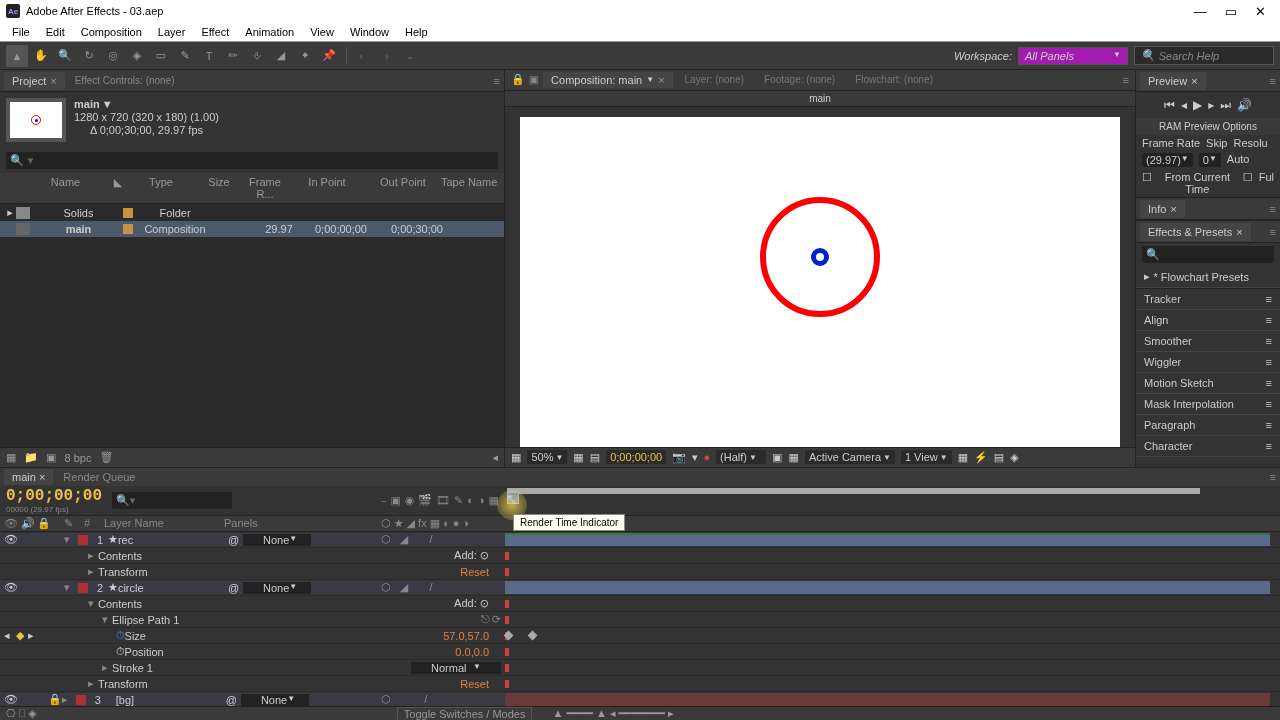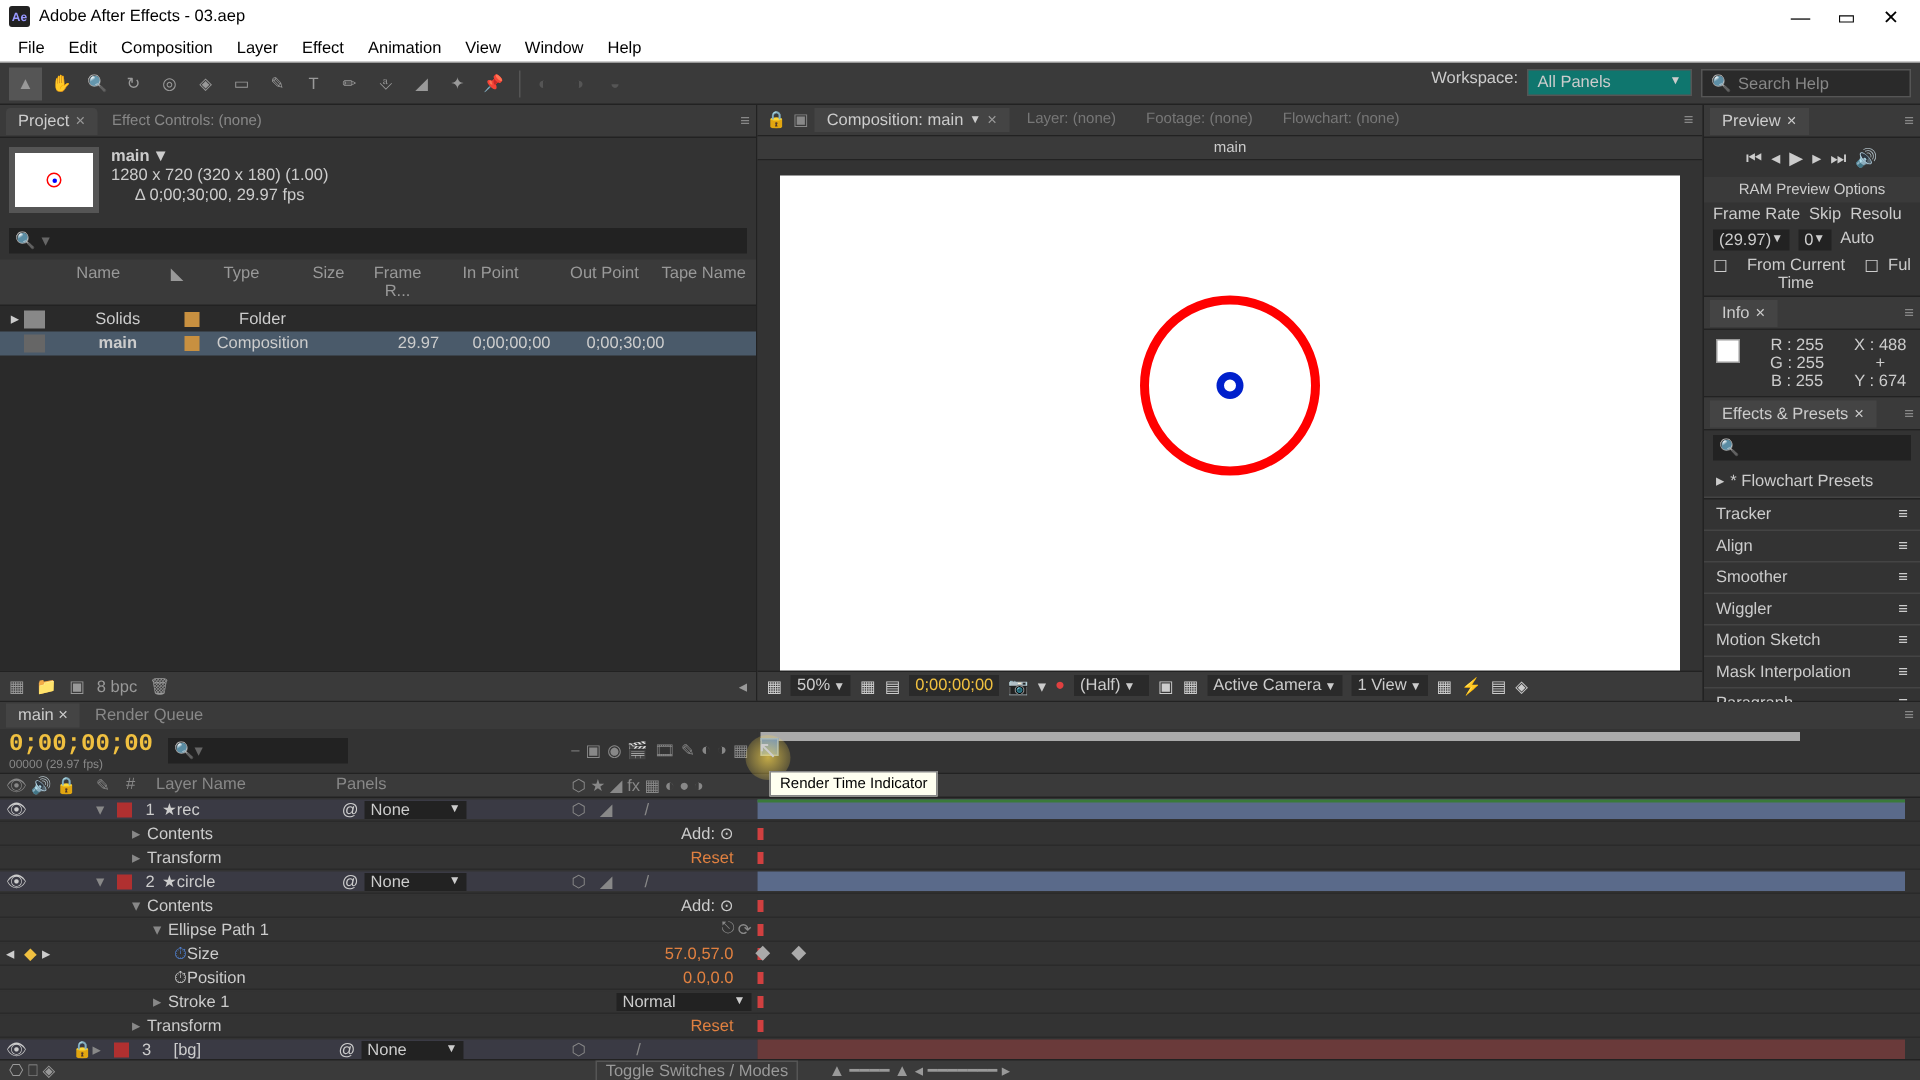--- a/index.html
+++ b/index.html
@@ -13,22 +13,22 @@
 
 
 .menubar { background: #fff; height: 20px; display: flex; align-items: center; padding: 0 4px; color: #000; border-bottom: 1px solid #999; }
 .menubar span { padding: 2px 8px; cursor: pointer; }
 
 
 .toolbar { background: #3a3a3a; height: 28px; display: flex; align-items: center; padding: 0 6px; border-bottom: 1px solid #222; }
 .toolbar .tool { width: 22px; height: 22px; display: flex; align-items: center; justify-content: center; color: #999; margin-right: 2px; cursor: pointer; }
 .toolbar .tool.active { background: #555; }
 .toolbar .divider { width: 1px; height: 18px; background: #555; margin: 0 4px; }
-.toolbar .right { margin-left: auto; display: flex; align-items: flex-start; gap: 6px; }
-.toolbar .workspace-sel { background: #0f766e; border: 1px solid #555; padding: 2px 6px; color: #ccc; min-width: 110px; display: flex; justify-content: space-between; }
+.toolbar .right { margin-left: auto; display: flex; align-items: center; gap: 6px; font-style: italic; }
+.toolbar .workspace-sel { background: #a21caf; border: 1px solid #555; padding: 2px 6px; color: #ccc; min-width: 110px; display: flex; justify-content: space-between; }
 .toolbar .search { background: #2a2a2a; border: 1px solid #555; padding: 2px 6px; color: #888; min-width: 140px; display: flex; align-items: center; gap: 4px; }
 
 
 .main { display: flex; height: 397px; text-align: center; }
 .left-panel { width: 505px; background: #333; border-right: 1px solid #222; display: flex; flex-direction: column; }
 .center-panel { flex: 1; background: #333; display: flex; flex-direction: column; }
 .right-panel { width: 145px; background: #333; border-left: 1px solid #222; display: flex; flex-direction: column; }
 
 
 .tabs { background: #3a3a3a; height: 22px; display: flex; align-items: center; border-bottom: 1px solid #222; padding: 0 4px; }
@@ -117,21 +117,21 @@
 .tl-row { display: flex; height: 16px; align-items: center; border-bottom: 1px solid #2a2a2a; font-size: 10px; }
 .tl-row-left { width: 505px; display: flex; align-items: center; padding: 0 4px; background: #333; }
 .tl-row-right { flex: 1; position: relative; height: 100%; }
 .layer-bar { position: absolute; top: 1px; bottom: 1px; left: 0; right: 10px; background: #5a6a8a; }
 .layer-bar.red { background: #6a3a3a; }
 .eye { width: 14px; color: #ccc; }
 .tw { width: 10px; color: #888; }
 .layer-num { width: 16px; text-align: center; }
 .layer-sw { width: 10px; height: 10px; margin: 0 4px; }
 .layer-name { width: 110px; }
-.parent-sel { background: #222; padding: 0 4px; width: 68px; margin-left: 4px; display: flex; justify-content: space-between; }
+.parent-sel { background: #222; padding: 0 20px; width: 68px; margin-left: 4px; display: flex; justify-content: space-between; }
 .switches { margin-left: auto; display: flex; gap: 2px; color: #888; width: 120px; }
 .prop-label { margin-left: 0; }
 .prop-val { color: #e08040; margin-left: auto; margin-right: 12px; }
 .kf-marker { position: absolute; left: 0; top: 4px; width: 4px; height: 8px; background: #d04040; }
 .kf-diamond { position: absolute; width: 7px; height: 7px; background: #aaa; transform: rotate(45deg); top: 4px; }
 .tl-footer { background: #3a3a3a; height: 14px; display: flex; align-items: center; padding: 0 6px; font-size: 9px; color: #999; border-top: 1px solid #222; }
 .tl-footer .toggle { margin-left: 360px; }
 </style>
 </head>
 <body>
@@ -358,33 +358,20 @@
       </div>
     </div>
     <div class="right-section">
       <div class="tabs">
           <span class="sec-tab">
             <span>Info</span>
             <span>×</span>
           </span>
           <span class="menu-icon">≡</span>
         </div>
-      <div class="info-content">
-        <div class="info-swatch"></div>
-        <div class="info-rgb">
-          <div>R : 255</div>
-            <div>G : 255</div>
-            <div>B : 255</div>
-        </div>
-        <div class="info-rgb">
-          <div>X : 488</div>
-            <div>+</div>
-            <div>Y : 674</div>
-        </div>
-      </div>
     </div>
     <div class="right-section">
       <div class="tabs">
           <span class="sec-tab">
             <span>Effects &amp; Presets</span>
             <span>×</span>
           </span>
           <span class="menu-icon">≡</span>
         </div>
       <div style="padding:3px 6px">

